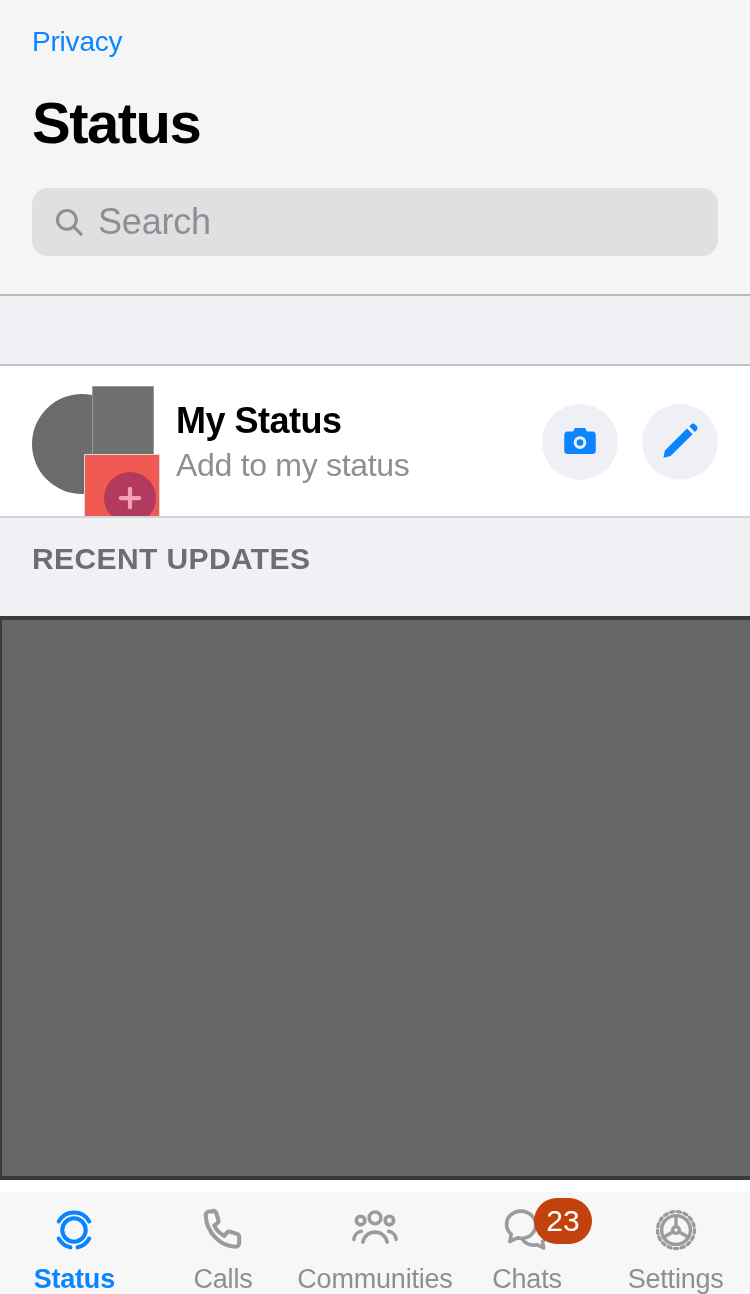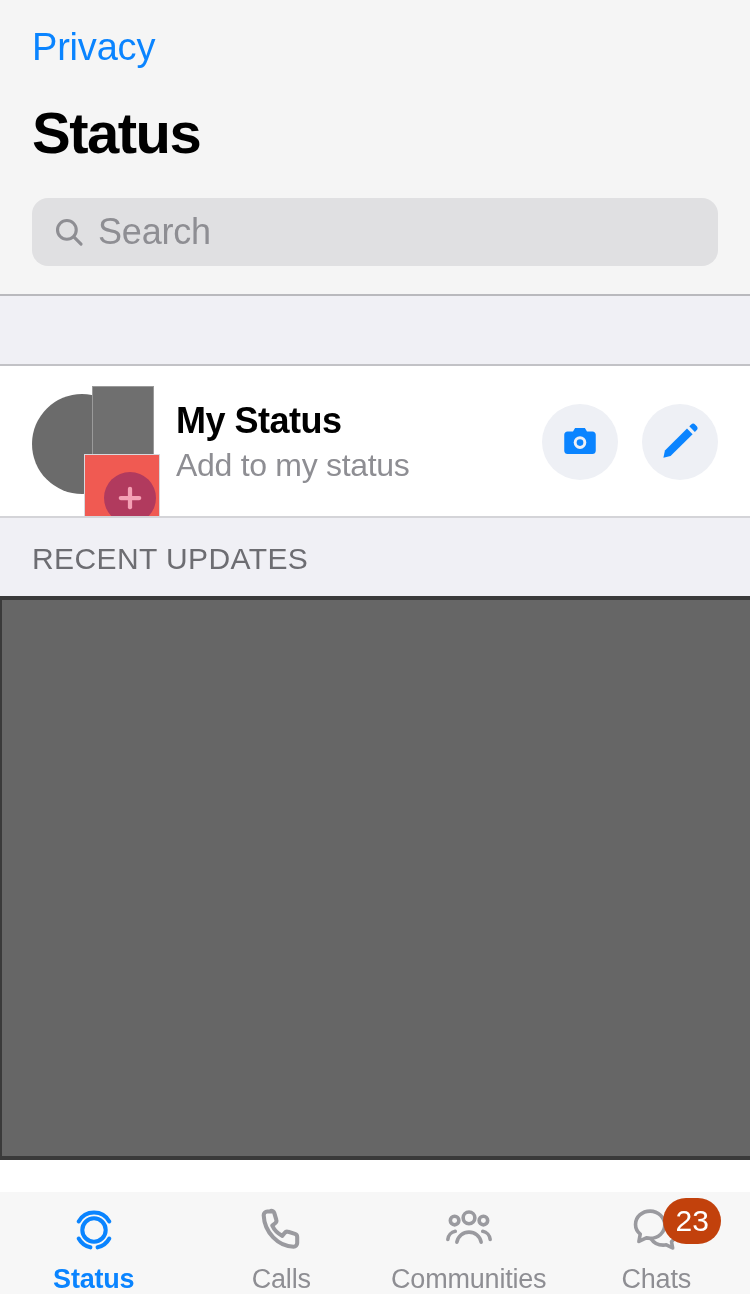--- a/index.html
+++ b/index.html
@@ -13,21 +13,21 @@
 
   
   .header {
     background:#f5f5f5;
     padding:0 32px;
     height:296px;
     position:relative;
   }
   .privacy-link {
     color:#0a84ff;
-    font-size:38px;
+    font-size:28px;
     line-height:1;
     padding-top:28px;
     display:inline-block;
     letter-spacing:-0.2px;
   }
   .page-title {
     font-size:58px;
     font-weight:bold;
     color:#000000;
     letter-spacing:-1.5px;
@@ -122,21 +122,21 @@
   .action-buttons { display:flex; gap:24px; flex:none; }
   .round-btn {
     width:76px; height:76px; border-radius:50%;
     background:#eef0f5;
     display:flex; align-items:center; justify-content:center;
     border:none; cursor:pointer;
   }
   .round-btn svg { width:42px; height:42px; }
 
   
-  .recent-section { background:#f0f0f5; height:78px; position:relative; }
+  .recent-section { background:#f0f0f5; height:98px; position:relative;font-weight:bold; }
   .recent-label {
     position:absolute; left:32px; top:24px;
     font-size:30px; color:#6d6d72;
     letter-spacing:0.4px;
   }
 
   
   .updates-area {
     position:relative;
     height:564px;
@@ -341,15 +341,30 @@
           <svg viewBox="0 0 24 24" fill="none" stroke="#9a9a9f" stroke-width="1.6" stroke-linejoin="round">
             <path d="M9.4 3.6c-3.6 0-6.5 2.6-6.5 5.9 0 1.7.8 3.2 2.1 4.3l-.6 3.3 3.3-1.6c.5.1 1.1.2 1.7.2 3.6 0 6.5-2.6 6.5-5.9S13 3.6 9.4 3.6z"></path>
             <path d="M15.6 8.6c2.9.4 5.1 2.5 5.1 5 0 1.4-.7 2.7-1.8 3.6l.5 2.8-2.8-1.4c-.4.1-.9.1-1.4.1-2.3 0-4.3-1.1-5.3-2.7"></path>
           </svg>
         </span>
         <span class="tab-badge">23</span>
       </div>
       <span class="tab-label">Chats</span>
     </div>
 
+    <div class="tab-item">
+      <div class="tab-icon-wrap">
+        <span>
+          <svg viewBox="0 0 24 24" fill="none" stroke="#9a9a9f" stroke-width="1.5" stroke-linecap="round">
+            <circle cx="12" cy="12" r="8.2" stroke-dasharray="1.4 1.6"></circle>
+            <circle cx="12" cy="12" r="6.4"></circle>
+            <circle cx="12" cy="12" r="1.5"></circle>
+            <line x1="12" y1="5.6" x2="12" y2="10.5"></line>
+            <line x1="6.5" y1="15.2" x2="10.7" y2="12.8"></line>
+            <line x1="17.5" y1="15.2" x2="13.3" y2="12.8"></line>
+          </svg>
+        </span>
+      </div>
+      <span class="tab-label">Settings</span>
+    </div>
 
   </div>
 </div>
 
 </body></html>

